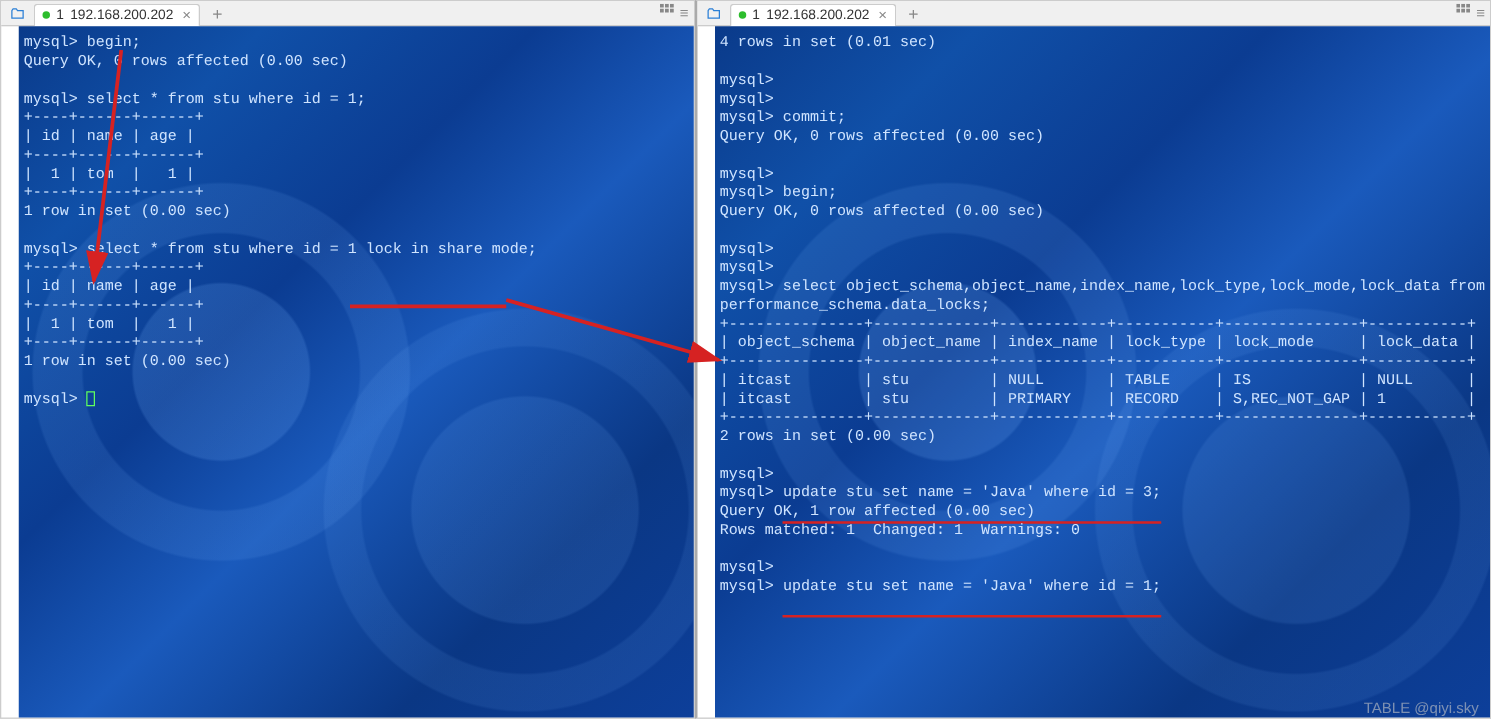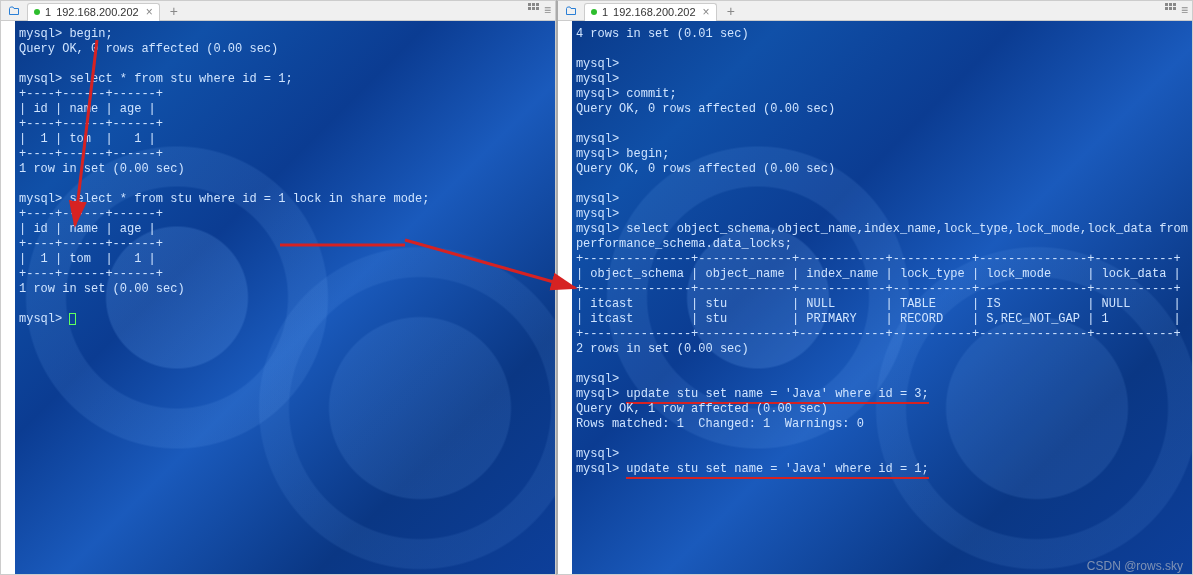--- a/index.html
+++ b/index.html
@@ -84,21 +84,21 @@
     content:"";
     position:absolute; inset:0;
     background:
       radial-gradient(circle at 30% 50%, rgba(120,180,255,0.18) 0 70px, transparent 72px),
       radial-gradient(circle at 30% 50%, transparent 110px, rgba(120,180,255,0.12) 112px 150px, transparent 152px),
       radial-gradient(circle at 75% 70%, rgba(120,180,255,0.12) 0 90px, transparent 92px),
       radial-gradient(circle at 75% 70%, transparent 130px, rgba(120,180,255,0.10) 132px 160px, transparent 162px);
     pointer-events:none;
   }
   .terminal > * { position: relative; z-index: 1; }
-  .underline-red { border-bottom: 2px solid #d62222; padding-bottom: 1px; }
+  .underline-red { border-bottom: 2px solid #d62222; padding-bottom: 16px; }
   .cursor {
     display: inline-block;
     width: 7px; height: 12px;
     border: 1px solid #5fff5f;
     vertical-align: middle;
   }
   .watermark {
     position: absolute;
     right: 10px;
     bottom: 2px;
@@ -186,13 +186,13 @@
     </marker>
   </defs>
 
   <line x1="97" y1="40" x2="75" y2="225" stroke="#d62222" stroke-width="3" marker-end="url(#ah)"></line>
 
   <line x1="280" y1="245" x2="405" y2="245" stroke="#d62222" stroke-width="3"></line>
 
   <line x1="405" y1="240" x2="575" y2="288" stroke="#d62222" stroke-width="3" marker-end="url(#ah)"></line>
 </svg>
 
-<div class="watermark">CSDN @rows.sky</div>
+<div class="watermark">TABLE @qiyi.sky</div>
 
 </body></html>

